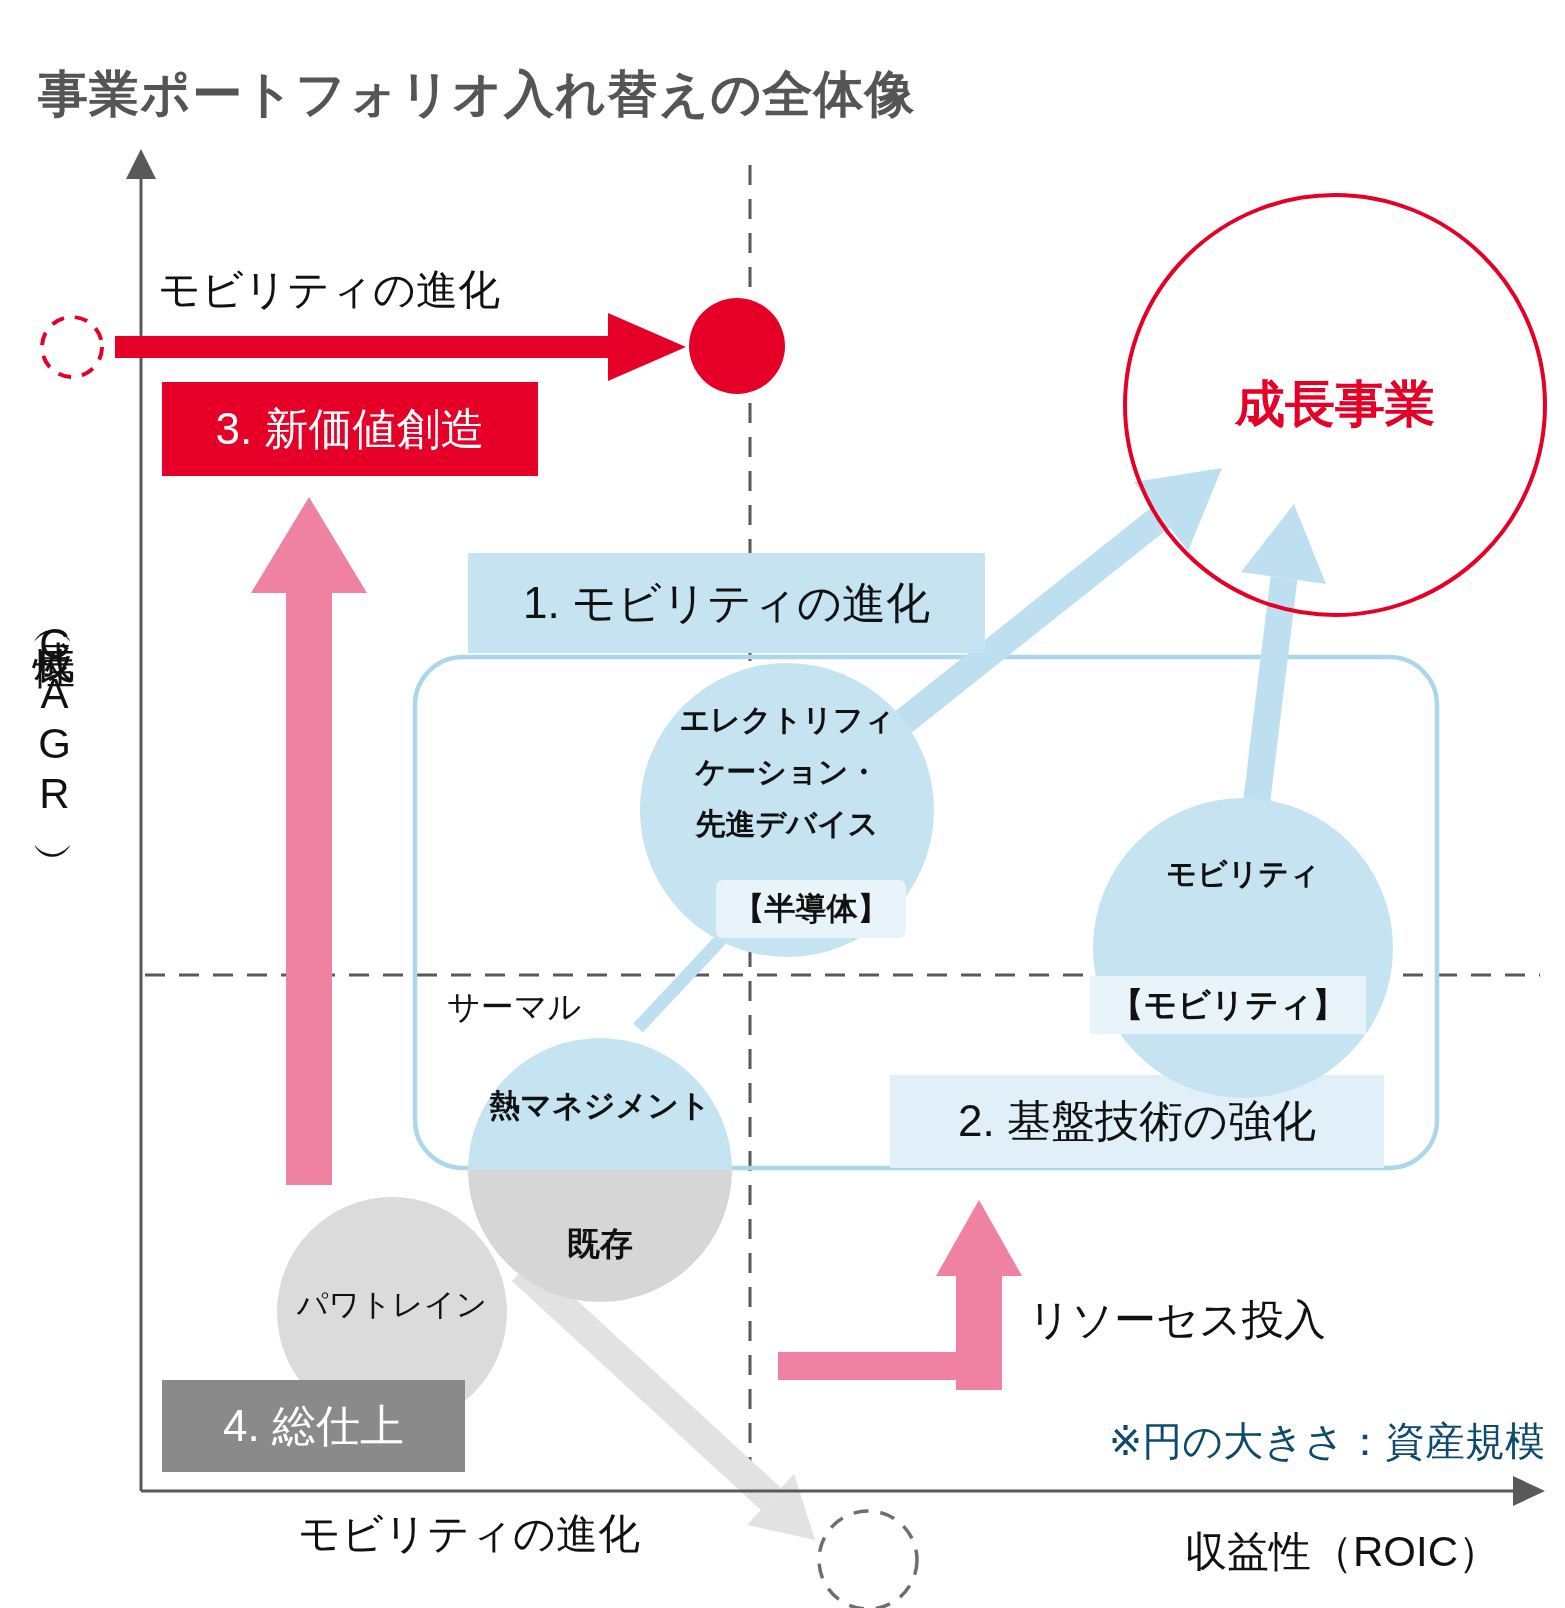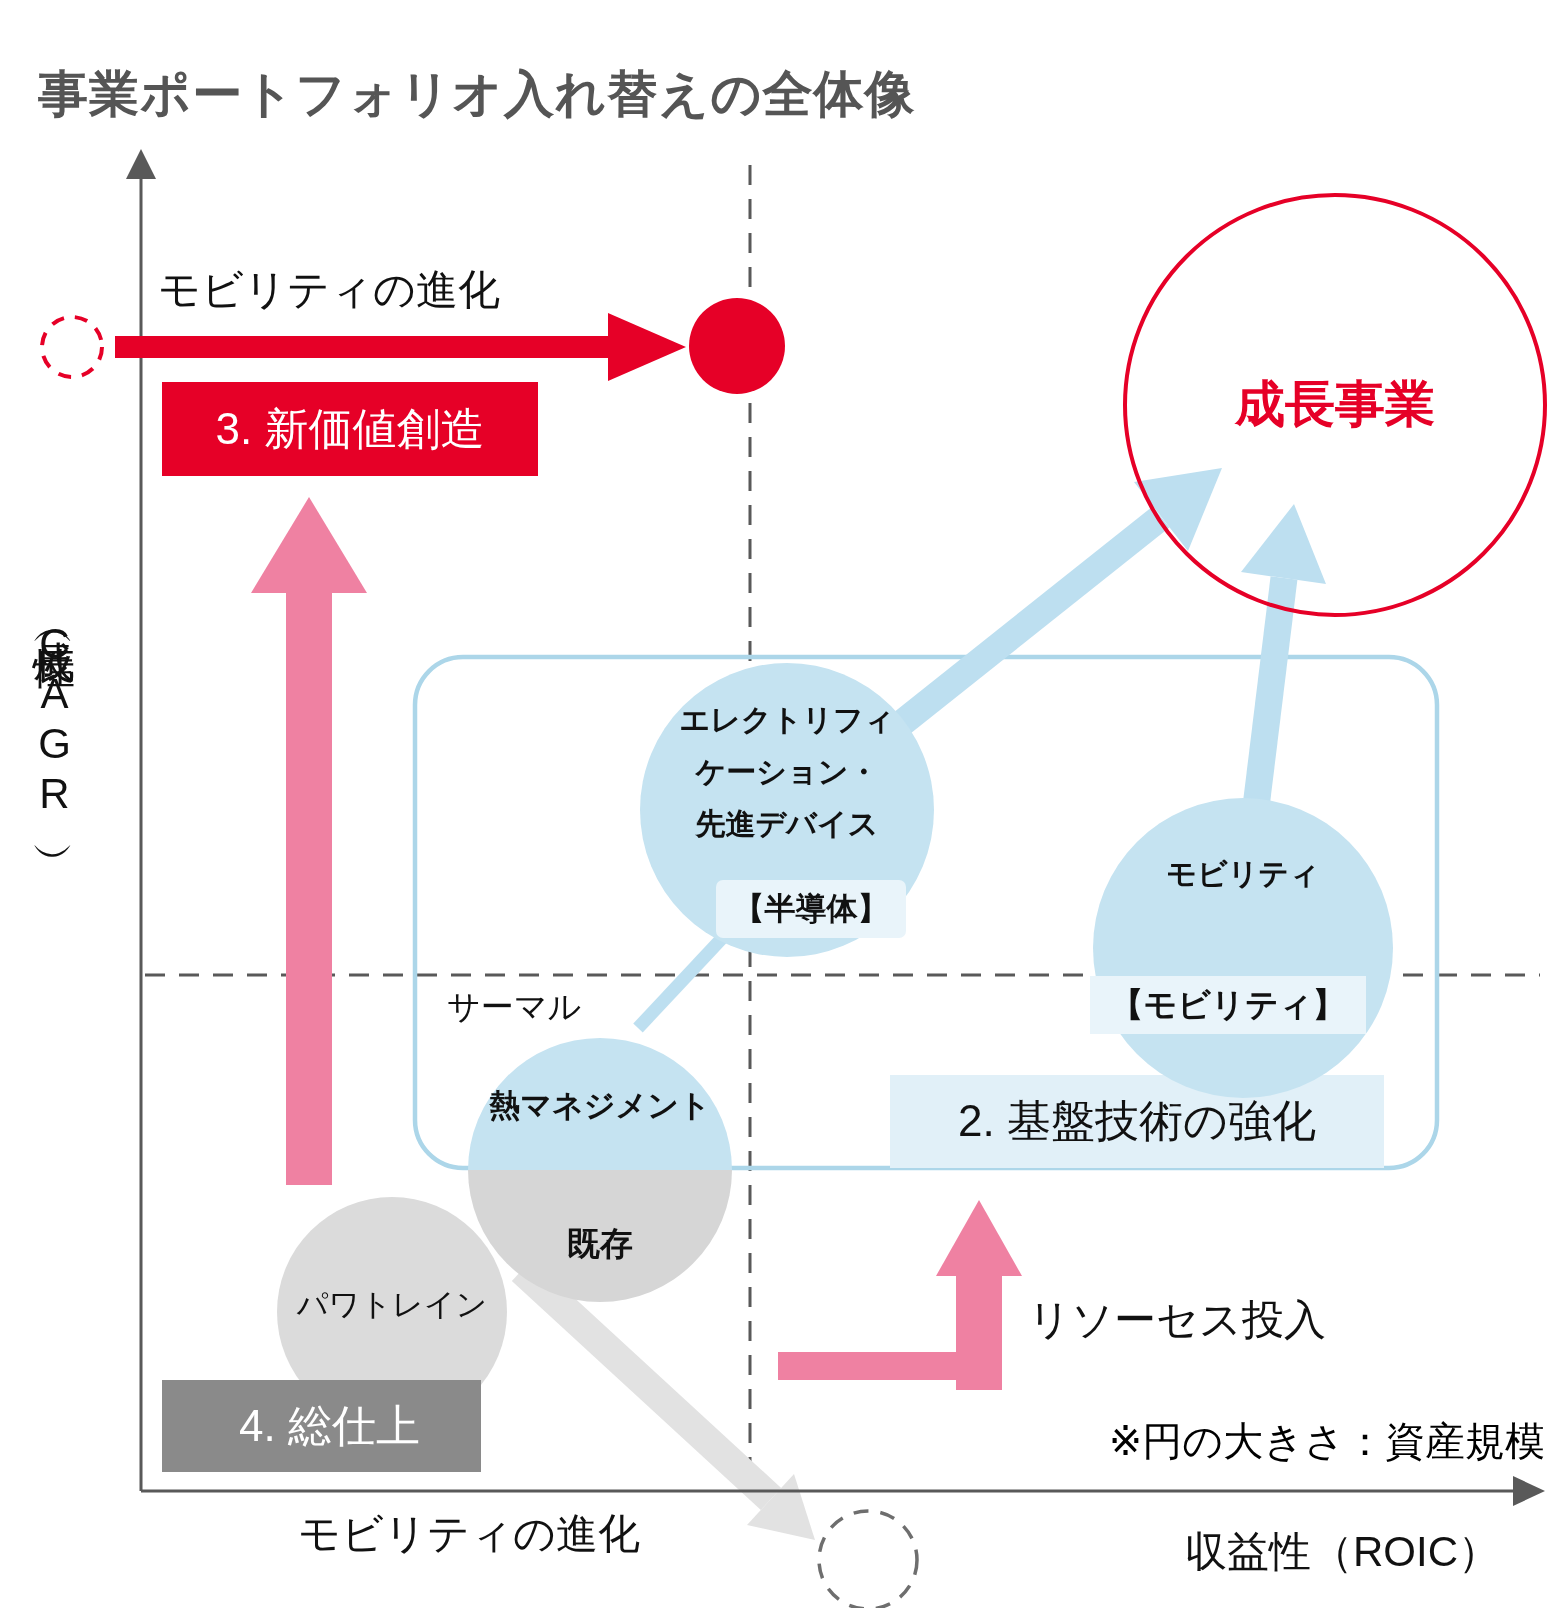--- a/index.html
+++ b/index.html
@@ -21,26 +21,26 @@
     left:38px;top:55px;
     font-size:50px;font-weight:bold;color:#555555;letter-spacing:1px;margin-top:6px;
   }
   .callout{font-size:42px;color:#111111;}
   .axis-label{font-size:42px;color:#111111;}
   .y-axis-label{
     left:26px;top:608px;height:440px;
     writing-mode:vertical-rl;text-orientation:upright;
     font-size:42px;color:#111111;letter-spacing:3px;
   }
-  .note{font-size:40px;color:#000000;}
+  .note{font-size:40px;color:#0c4a6e;}
   .step-box{font-size:44px;color:#111111;}
   .step1{left:468px;top:553px;width:517px;height:100px;background:#C5E3F1;}
   .step2{left:890px;top:1075px;width:494px;height:93px;background:transparent;}
   .step3{left:162px;top:382px;width:376px;height:94px;background:#E60027;color:#ffffff;}
-  .step4{left:162px;top:1380px;width:303px;height:92px;background:#8A8A8A;color:#ffffff;padding-left:16px;}
+  .step4{left:162px;top:1380px;width:303px;height:92px;background:#8A8A8A;color:#ffffff;}
   .growth-label{
     left:1125px;top:368px;width:420px;height:72px;
     font-size:50px;font-weight:600;color:#E60027;
   }
   .circle-text{color:#111111;text-align:center;}
   .elec-text{left:637px;top:694px;width:300px;font-size:30px;font-weight:600;line-height:52px;}
   .mob-text{left:1083px;top:848px;width:320px;font-size:30px;font-weight:600;line-height:52px;}
   .tag-box{background:#E9F4FA;color:#111111;font-weight:600;}
   .elec-tag{left:716px;top:880px;width:190px;height:58px;font-size:31px;border-radius:7px;}
   .mob-tag{left:1090px;top:976px;width:276px;height:58px;font-size:33px;}
@@ -121,20 +121,21 @@
   </svg>
 
   <div class="abs title nowrap">事業ポートフォリオ入れ替えの全体像</div>
 
   <div class="abs callout nowrap partner-alliance">モビリティの進化</div>
 
   <div class="abs step-box flex-center step3">3. 新価値創造</div>
 
   <div class="abs flex-center growth-label">成長事業</div>
 
+  <div class="abs step-box flex-center step1">1. モビリティの進化</div>
 
   <div class="abs circle-text elec-text">
     <div>エレクトリフィ</div>
     <div>ケーション・</div>
     <div>先進デバイス</div>
   </div>
   <div class="abs flex-center tag-box elec-tag">【半導体】</div>
 
   <div class="abs circle-text mob-text">
     <div>モビリティ</div>

